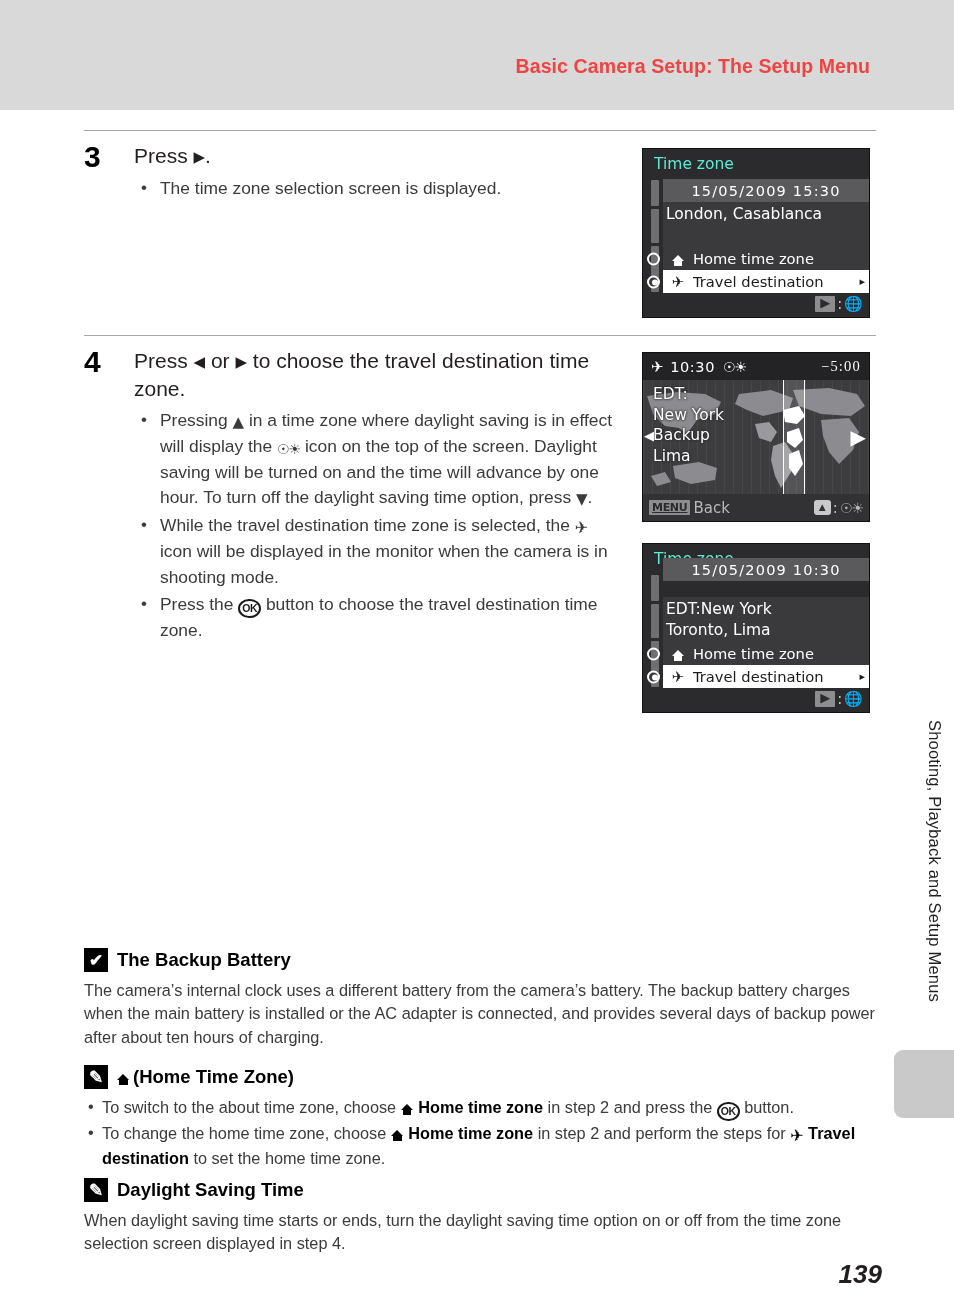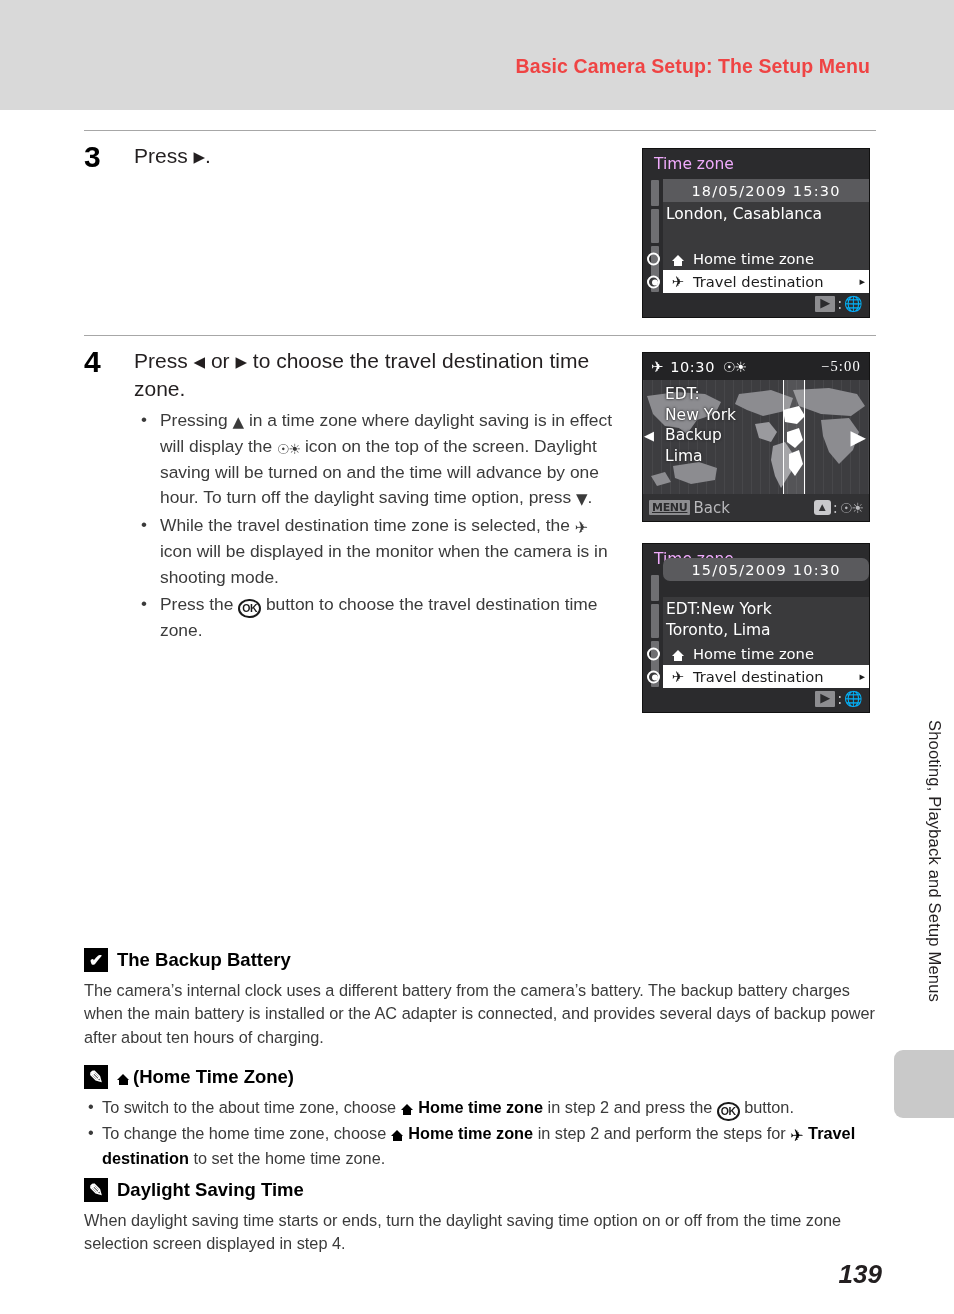--- a/index.html
+++ b/index.html
@@ -103,21 +103,21 @@
   
   .lcd {
     position: absolute;
     width: 228px; height: 170px;
     background: #2b2b2d;
     border: 1px solid #111;
     font-family: "DejaVu Sans", sans-serif;
   }
   .lcd-title {
     position: absolute; left: 11px; top: 6px;
-    color: #f0abfc; font-size: 15.5px;
+    color: #5eead4; font-size: 15.5px;
   }
   .lcd-sb {
     position: absolute; left: 8px; width: 8px;
     background: #6f6f72; border-radius: 1px;
   }
   .lcd-datebar {
     position: absolute; left: 20px; right: 0; height: 23px;
     background: #5a5a5d;
     color: #ffffff; font-size: 14.5px;
     letter-spacing: 1.2px;
@@ -172,21 +172,21 @@
   }
   .lcd-map-top .tz-off { margin-left: auto; letter-spacing: 1.2px; font-family: Liberation Serif, serif; }
   .lcd-map-body {
     position: absolute; left: 0; top: 27px; right: 0; bottom: 27px;
     background: #3d3d40;
     overflow: hidden;
   }
   .lcd-map-cities {
     position: absolute; left: 10px; top: 4px;
     color: #ffffff; font-size: 15.5px; line-height: 1.33;
-    z-index: 3; text-shadow: 0 0 2px #2b2b2d, 0 0 3px #2b2b2d; margin-left: 12px;
+    z-index: 3; text-shadow: 0 0 2px #2b2b2d, 0 0 3px #2b2b2d;
   }
   .cur-l {
     position: absolute; left: 1px; z-index: 4;
     color: #ffffff; font-size: 13px;
   }
   .cur-r {
     position: absolute; right: 3px; top: 50%; transform: translateY(-50%);
     z-index: 4; color: #ffffff; font-size: 20px;
   }
   .zone-strip {
@@ -266,20 +266,25 @@
   <div class="rule" style="top:20px;"></div>
   <div class="rule" style="top:225px;"></div>
 
   <div class="step" style="top:32px;">
     <div class="step-num">3</div>
     <div class="step-body">
       <div class="step-title">
         <span>Press</span>
         <span class="g tri-r">▶</span><span>.</span>
       </div>
+      <ul class="bullets">
+        <li>
+          <span>The time zone selection screen is displayed.</span>
+        </li>
+      </ul>
     </div>
   </div>
 
   <div class="step" style="top:237px;">
     <div class="step-num">4</div>
     <div class="step-body">
       <div class="step-title">
         <span>Press</span>
         <span class="g tri-l">◀</span>
         <span>or</span>
@@ -308,21 +313,21 @@
         </li>
       </ul>
     </div>
   </div>
 
   <div class="lcd" style="left:642px; top:38px;">
     <div class="lcd-title">Time zone</div>
     <div class="lcd-sb" style="top:31px; height:26px;"></div>
     <div class="lcd-sb" style="top:60px; height:34px;"></div>
     <div class="lcd-sb" style="top:97px; height:46px;"></div>
-    <div class="lcd-datebar" style="top:30px;">18/05/2009  15:30</div>
+    <div class="lcd-datebar" style="top:30px;">15/05/2009  15:30</div>
     <div class="lcd-loc" style="top:53px; height:45px;">
       <div>London, Casablanca</div>
     </div>
     <div class="lcd-opt off" style="top:98px;">
       <span class="radio"></span>
       <span class="opt-ic"><span class="home-ic" style="color:#fff"></span></span>
       <span>Home time zone</span>
     </div>
     <div class="lcd-opt on" style="top:121px;">
       <span class="radio sel"></span>
@@ -390,21 +395,21 @@
         <span class="g dst-ic">☉☀</span>
       </span>
     </div>
   </div>
 
   <div class="lcd" style="left:642px; top:433px;">
     <div class="lcd-title">Time zone</div>
     <div class="lcd-sb" style="top:31px; height:26px;"></div>
     <div class="lcd-sb" style="top:60px; height:34px;"></div>
     <div class="lcd-sb" style="top:97px; height:46px;"></div>
-    <div class="lcd-datebar" style="top:14px;border-radius:7px;">15/05/2009  10:30</div>
+    <div class="lcd-datebar" style="top:14px;">15/05/2009  10:30</div>
     <div class="lcd-loc" style="top:53px; height:45px;">
       <div>EDT:New York</div>
       <div>Toronto, Lima</div>
     </div>
     <div class="lcd-opt off" style="top:98px;">
       <span class="radio"></span>
       <span class="opt-ic"><span class="home-ic" style="color:#fff"></span></span>
       <span>Home time zone</span>
     </div>
     <div class="lcd-opt on" style="top:121px;">

